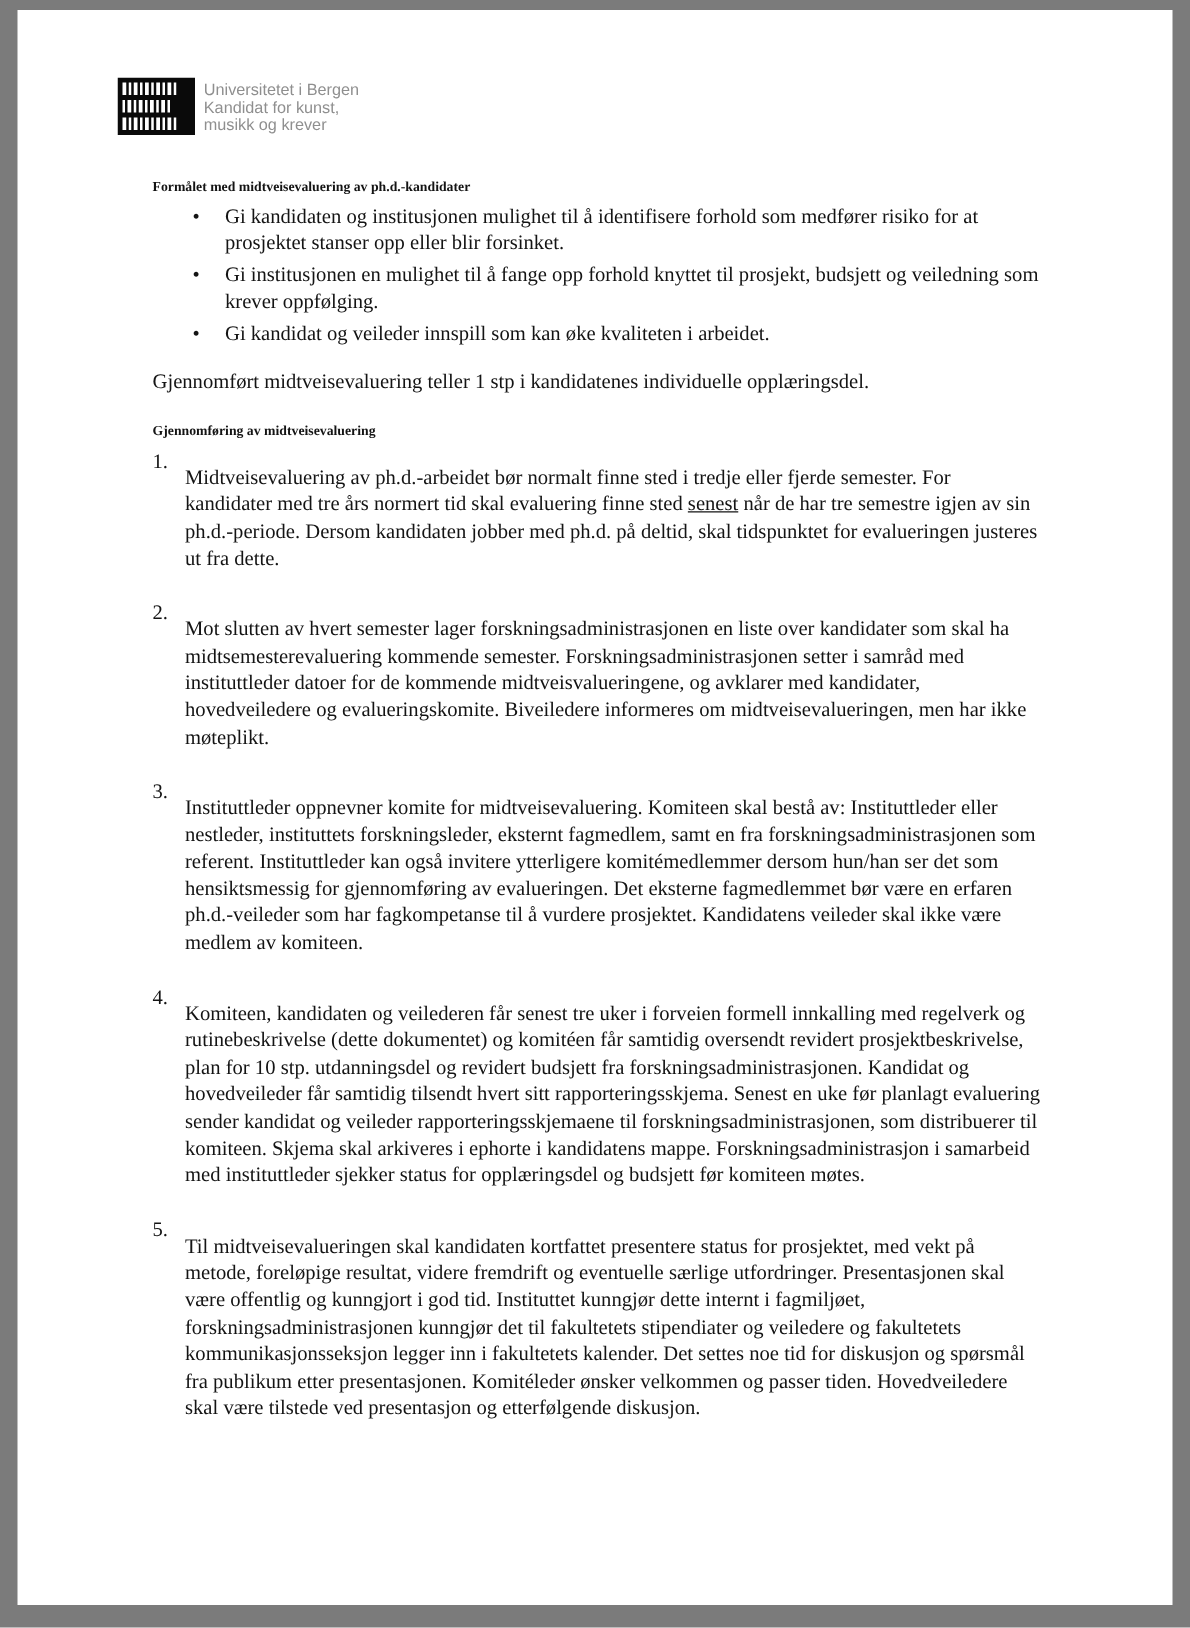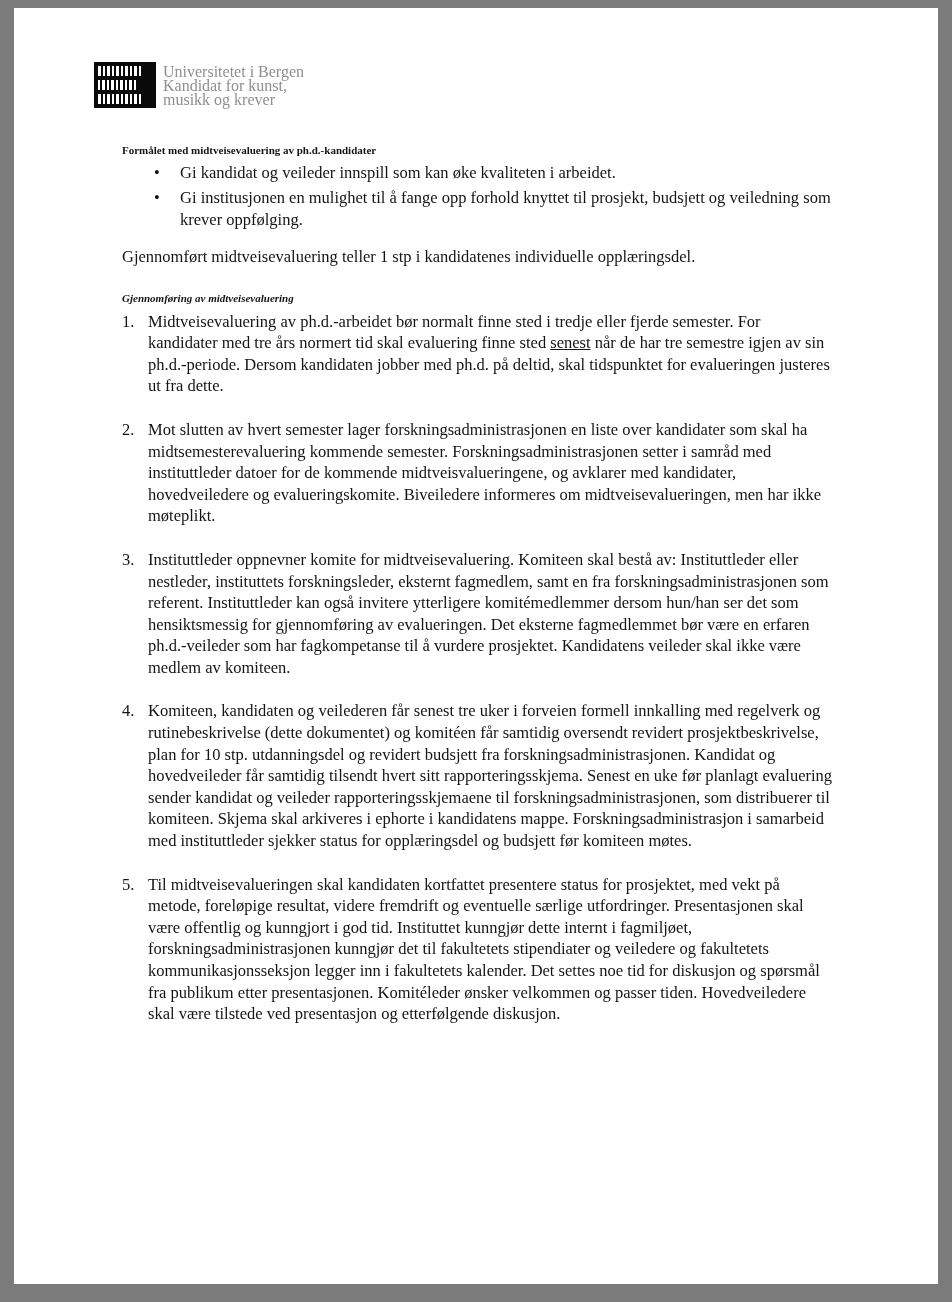--- a/index.html
+++ b/index.html
@@ -24,22 +24,22 @@
   }
   .logo-row {
     display: flex;
     align-items: flex-start;
     gap: 7px;
     margin-left: -28px;
     margin-bottom: 32px;
   }
   .logo-mark { width: 62px; height: 46px; flex: none; }
   .logo-text {
-    font-family: Liberation Serif, serif;
-    font-size: 16px;
+    font-family: Liberation Sans, sans-serif;
+    font-size: 13px;
     line-height: 14px;
     color: #8f8f8f;
     padding-top: 3px;
   }
   h2 {
     font-size: 11px;
     font-weight: bold;
     line-height: 21.6px;
   }
   .intro { margin-bottom: 6px; }
@@ -52,29 +52,29 @@
     padding-left: 58px;
     margin-bottom: 4px;
   }
   ul.bullets li::before {
     content: "\2022";
     position: absolute;
     left: 32px;
     top: 0;
   }
   .note { margin-bottom: 16px; }
-  .h2-second { margin-top: 20px; margin-bottom: 1px; font-style: italic; }
+  .h2-second { margin-top: 20px; margin-bottom: 1px; }
   .numlist { list-style: none; }
   .numitem {
     display: flex;
     margin-bottom: 22px;
   }
   .numitem:last-child { margin-bottom: 0; }
   .num { width: 26px; flex: none; }
-  .numtext { flex: 1; }
+  .numtext { flex: 1; margin-top: 13px; }
   .u { text-decoration: underline; }
 </style>
 </head>
 <body>
 
 <div class="page">
 
   <header class="logo-row">
     <div class="logo-mark">
       <svg width="62" height="46" viewBox="0 0 62 46" xmlns="http://www.w3.org/2000/svg" aria-hidden="true">
@@ -116,22 +116,23 @@
       <div>Universitetet i Bergen</div>
       <div>Kandidat for kunst,</div>
       <div>musikk og krever</div>
     </div>
   </header>
 
   <h2>Formålet med midtveisevaluering av ph.d.-kandidater</h2>
 
 
   <ul class="bullets">
+    <li>Gi kandidaten og institusjonen mulighet til å identifisere forhold som medfører risiko for at prosjektet stanser opp eller blir forsinket.</li>
+    <li>Gi institusjonen en mulighet til å fange opp forhold knyttet til prosjekt, budsjett og veiledning som krever oppfølging.</li>
     <li>Gi kandidat og veileder innspill som kan øke kvaliteten i arbeidet.</li>
-    <li>Gi institusjonen en mulighet til å fange opp forhold knyttet til prosjekt, budsjett og veiledning som krever oppfølging.</li>
   </ul>
 
   <p class="note">Gjennomført midtveisevaluering teller 1 stp i kandidatenes individuelle opplæringsdel.</p>
 
   <h2 class="h2-second">Gjennomføring av midtveisevaluering</h2>
 
   <ol class="numlist">
 
     <li class="numitem">
       <span class="num">1.</span>

